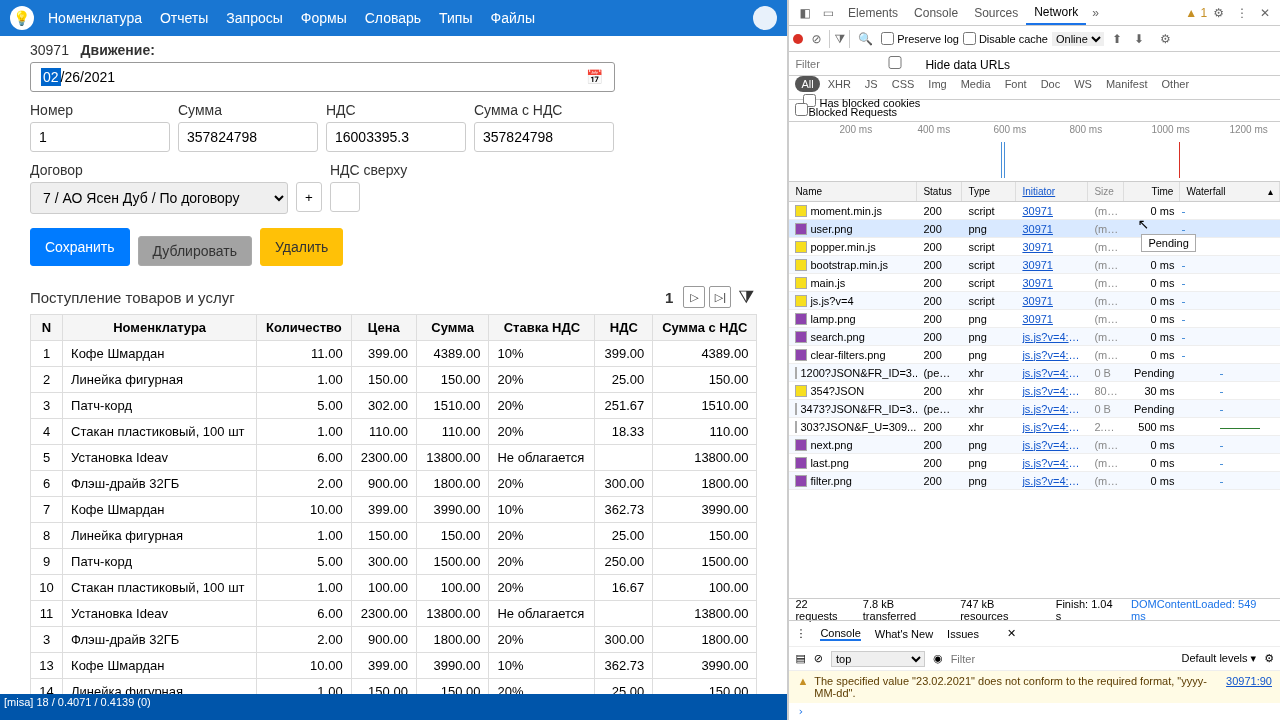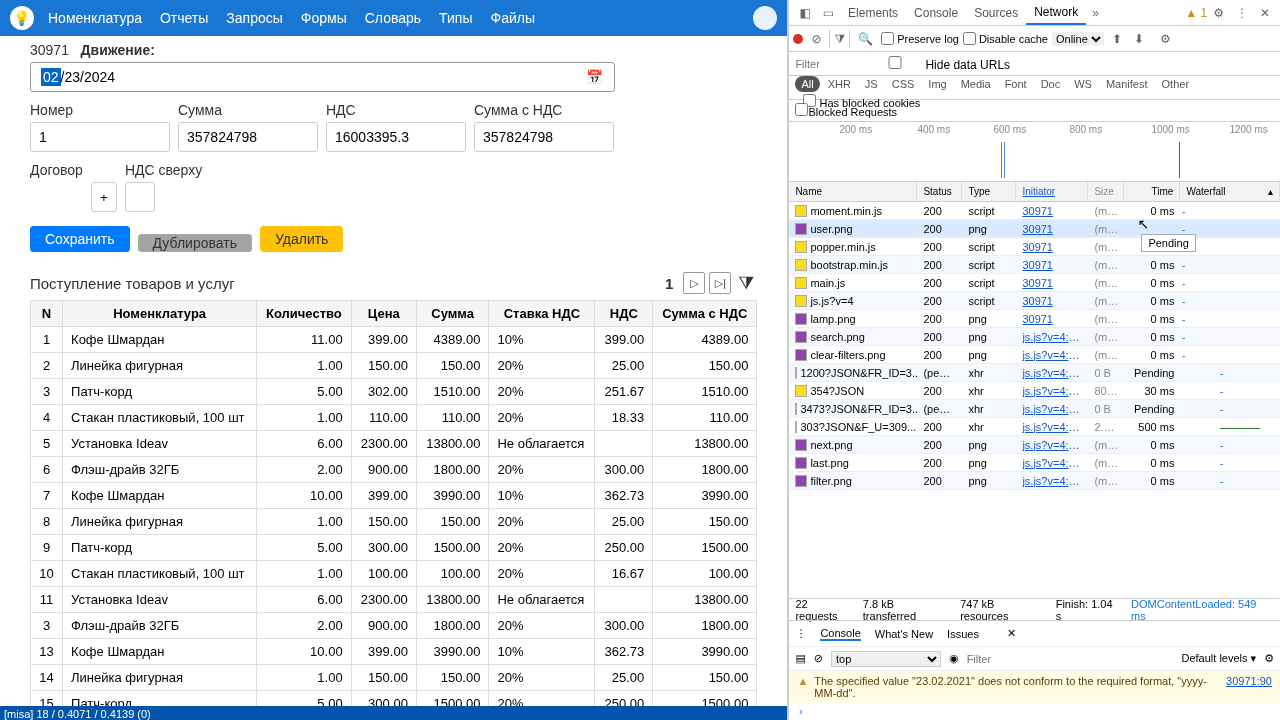--- a/index.html
+++ b/index.html
@@ -15,35 +15,35 @@
 .date-input { width: 585px; border: 1px solid #999; border-radius: 3px; padding: 6px 10px; font-size: 14px; display: flex; justify-content: space-between; align-items: center; }
 .date-input .sel { background: #0066cc; color: #fff; padding: 1px 2px; }
 .form-row { display: flex; gap: 8px; margin-top: 10px; }
 .form-group label { font-size: 14px; color: #333; display: block; margin-bottom: 4px; }
 .form-group input, .form-group select { border: 1px solid #ccc; border-radius: 3px; padding: 6px 8px; font-size: 14px; }
 .w140 { width: 140px; }
 .w258 { width: 258px; }
 .w40 { width: 30px; }
 .plus-btn { width: 26px; height: 30px; border: 1px solid #ccc; border-radius: 3px; background: #fff; }
 .btn-row { margin-top: 14px; display: flex; gap: 8px; }
-.btn { padding: 0 14px; border-radius: 3px; font-size: 14px; border: 1px solid; cursor: pointer; }
+.btn { padding: 6px 14px; border-radius: 3px; font-size: 14px; border: 1px solid; cursor: pointer; }
 .btn-primary { background: #007bff; color: #fff; border-color: #007bff; }
 .btn-outline { background: #a3a3a3; color: #333; border-color: #aaa; margin-top: 8px; }
 .btn-warning { background: #ffc107; color: #333; border-color: #ffc107; }
 .section-title { margin-top: 20px; font-size: 15px; color: #333; display: flex; align-items: center; }
 .section-title .spacer { flex: 1; }
 .section-title .page-num { font-weight: bold; margin-right: 6px; }
 .icon-btn { width: 22px; height: 22px; border: 1px solid #999; border-radius: 2px; display: flex; align-items: center; justify-content: center; margin-left: 4px; cursor: pointer; font-size: 11px; }
 .funnel { border: none; font-size: 18px; }
 .data-table { width: 100%; border-collapse: collapse; margin-top: 6px; }
 .data-table th, .data-table td { border: 1px solid #ddd; padding: 5px 8px; font-size: 13px; }
 .data-table th { background: #f5f5f5; font-weight: bold; text-align: center; }
 .data-table td.num { text-align: right; }
 .data-table td.center { text-align: center; }
-.status-bar { background: #0055aa; color: #fff; font-size: 11px; padding: 2px 4px; height: 14px; }
+.status-bar { background: #0055aa; color: #fff; font-size: 11px; padding: 2px 4px; height: 26px; }
 .scrollbar { width: 14px; background: #f0f0f0; border-left: 1px solid #ccc; }
 
 .devtools { width: 492px; height: 720px; border-left: 1px solid #ccc; display: flex; flex-direction: column; font-size: 12px; background: #fff; }
 .dt-tabs { display: flex; align-items: center; border-bottom: 1px solid #ccc; height: 26px; padding: 0 4px; }
 .dt-tabs .tab { padding: 4px 8px; cursor: pointer; color: #555; }
 .dt-tabs .tab.active { border-bottom: 2px solid #1a73e8; color: #000; }
 .dt-tabs .spacer { flex: 1; }
 .dt-tabs .ico { padding: 2px 6px; color: #666; }
 .dt-toolbar { display: flex; align-items: center; height: 26px; border-bottom: 1px solid #ccc; padding: 0 4px; gap: 4px; }
 .dt-toolbar .rec { width: 10px; height: 10px; background: #d93025; border-radius: 50%; }
@@ -106,31 +106,31 @@
       <span class="nav-item">Типы</span>
       <span class="nav-item">Файлы</span>
     <div class="spacer"></div>
     <div class="user"></div>
   </div>
   <div class="content">
     <div class="header-line">
       <span>30971</span>&nbsp;&nbsp;&nbsp;<b>Движение:</b>
     </div>
     <div class="date-input">
-      <span><span class="sel">02</span><span>/23/2024</span></span>
+      <span><span class="sel">02</span><span>/26/2021</span></span>
       <span>📅</span>
     </div>
     <div class="form-row">
       <div class="form-group"><label>Номер</label><input class="w140" value="1" style=""></div>
       <div class="form-group"><label>Сумма</label><input class="w140" value="357824798" style=""></div>
       <div class="form-group"><label>НДС</label><input class="w140" value="16003395.3" style=""></div>
       <div class="form-group"><label>Сумма с НДС</label><input class="w140" value="357824798" style=""></div>
     </div>
     <div class="form-row">
-      <div class="form-group"><label>Договор</label></div>
+      <div class="form-group"><label>Договор</label><select class="w258"><option>7 / АО Ясен Дуб / По договору</option></select></div>
       <div class="form-group"><label>&nbsp;</label><button class="plus-btn">+</button></div>
       <div class="form-group"><label>НДС сверху</label><input class="w40" style=""></div>
     </div>
     <div class="btn-row">
       <button class="btn btn-primary">Сохранить</button>
       <button class="btn btn-outline">Дублировать</button>
       <button class="btn btn-warning">Удалить</button>
     </div>
     <div class="section-title">
       <span>Поступление товаров и услуг</span>
@@ -579,21 +579,21 @@
     <span class="ico">⋮</span>
     <span class="tab active">Console</span>
       <span class="tab ">What's New</span>
       <span class="tab ">Issues</span>
     <div class="spacer"></div>
     <span class="ico">✕</span>
   </div>
   <div class="console-bar">
     <span class="ico">▤</span>
     <span class="ico">⊘</span>
-    <select style="width:110px"><option>top</option></select>
+    <select style="width:94px"><option>top</option></select>
     <span class="ico">◉</span>
     <input style="flex: 1 1 0%;" placeholder="Filter">
     <span>Default levels ▾</span>
     <span class="ico">⚙</span>
   </div>
   <div class="console-msg">
     <span class="warn">▲</span>
     <span class="txt">The specified value "23.02.2021" does not conform to the required format, "yyyy-MM-dd".</span>
     <span class="src">30971:90</span>
   </div>

